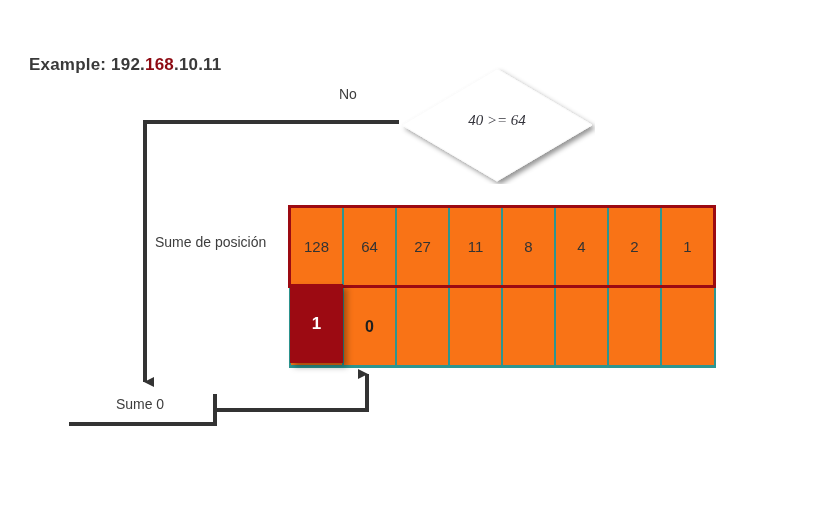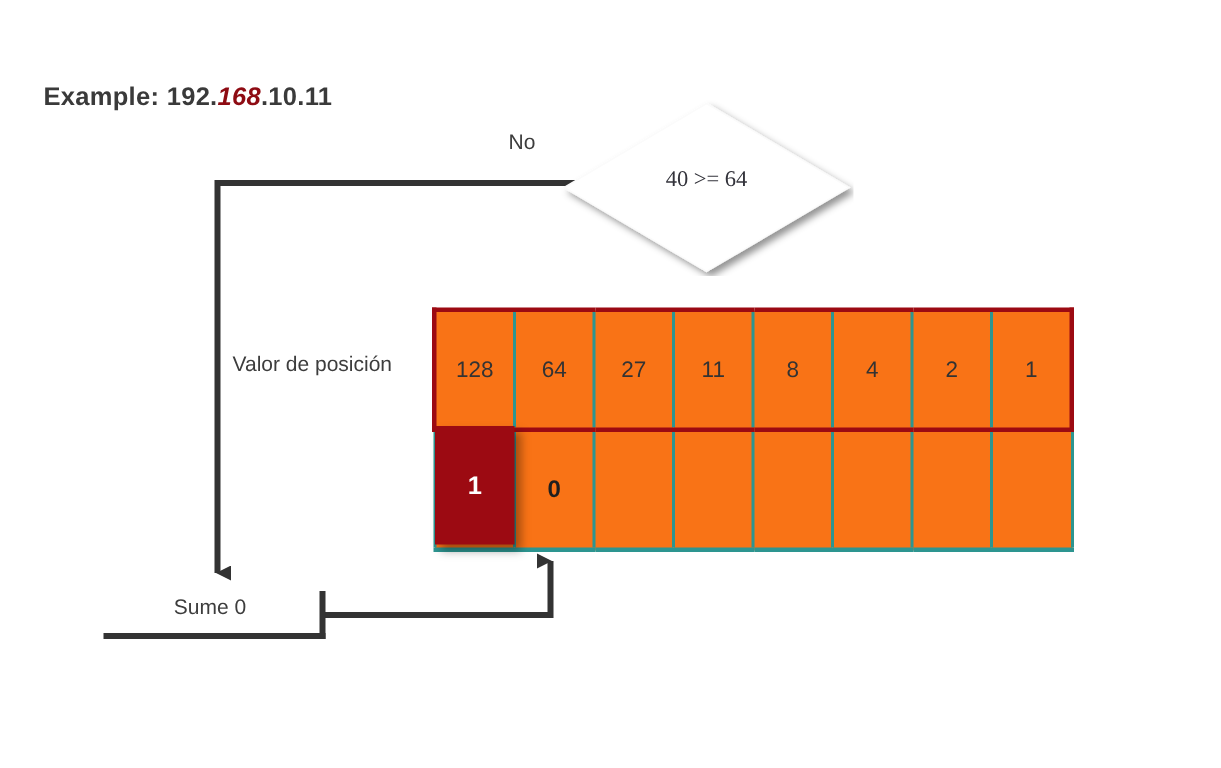--- a/index.html
+++ b/index.html
@@ -26,38 +26,39 @@
   .title {
     position: absolute;
     left: 29px;
     top: 55px;
     font-size: 17px;
     font-weight: bold;
     color: #3a3a3a;
     white-space: nowrap;
     letter-spacing: 0.2px;
   }
-  .title .hl { color: #8e0b13; font-style: italic; }
+  .title .hl { color: #8e0b13; }
 
   
   #wires {
     position: absolute;
     left: 0; top: 0;
     width: 814px;
     height: 512px;
     pointer-events: none;
   }
 
   
   .diamond-wrap {
     position: absolute;
-    left: 373px;
+    left: 399px;
     top: 66px;
     width: 196px;
     height: 118px;
+    font-style: italic;
   }
   .diamond-label {
     position: absolute;
     left: 0;
     top: 46px;
     width: 196px;
     text-align: center;
     font-family: "Liberation Serif", serif;
     font-size: 15px;
     color: #33333b;
@@ -194,21 +195,21 @@
 
   <div class="branch-label">No</div>
 
   <div class="diamond-wrap">
     <svg width="196" height="118" viewBox="0 0 196 118">
       <polygon points="98,3 193,59 98,115 3,59" fill="#ffffff" stroke="#fbfbfb" stroke-width="1" filter="url(#softshadow)"></polygon>
     </svg>
     <div class="diamond-label">40 &gt;= 64</div>
   </div>
 
-  <div class="row-caption">Valor de posición</div>
+  <div class="row-caption">Sume de posición</div>
 
   <table class="bit-table">
     <tbody>
       <tr class="place-row">
         <td>128</td>
         <td>64</td>
         <td>27</td>
         <td>11</td>
         <td>8</td>
         <td>4</td>

